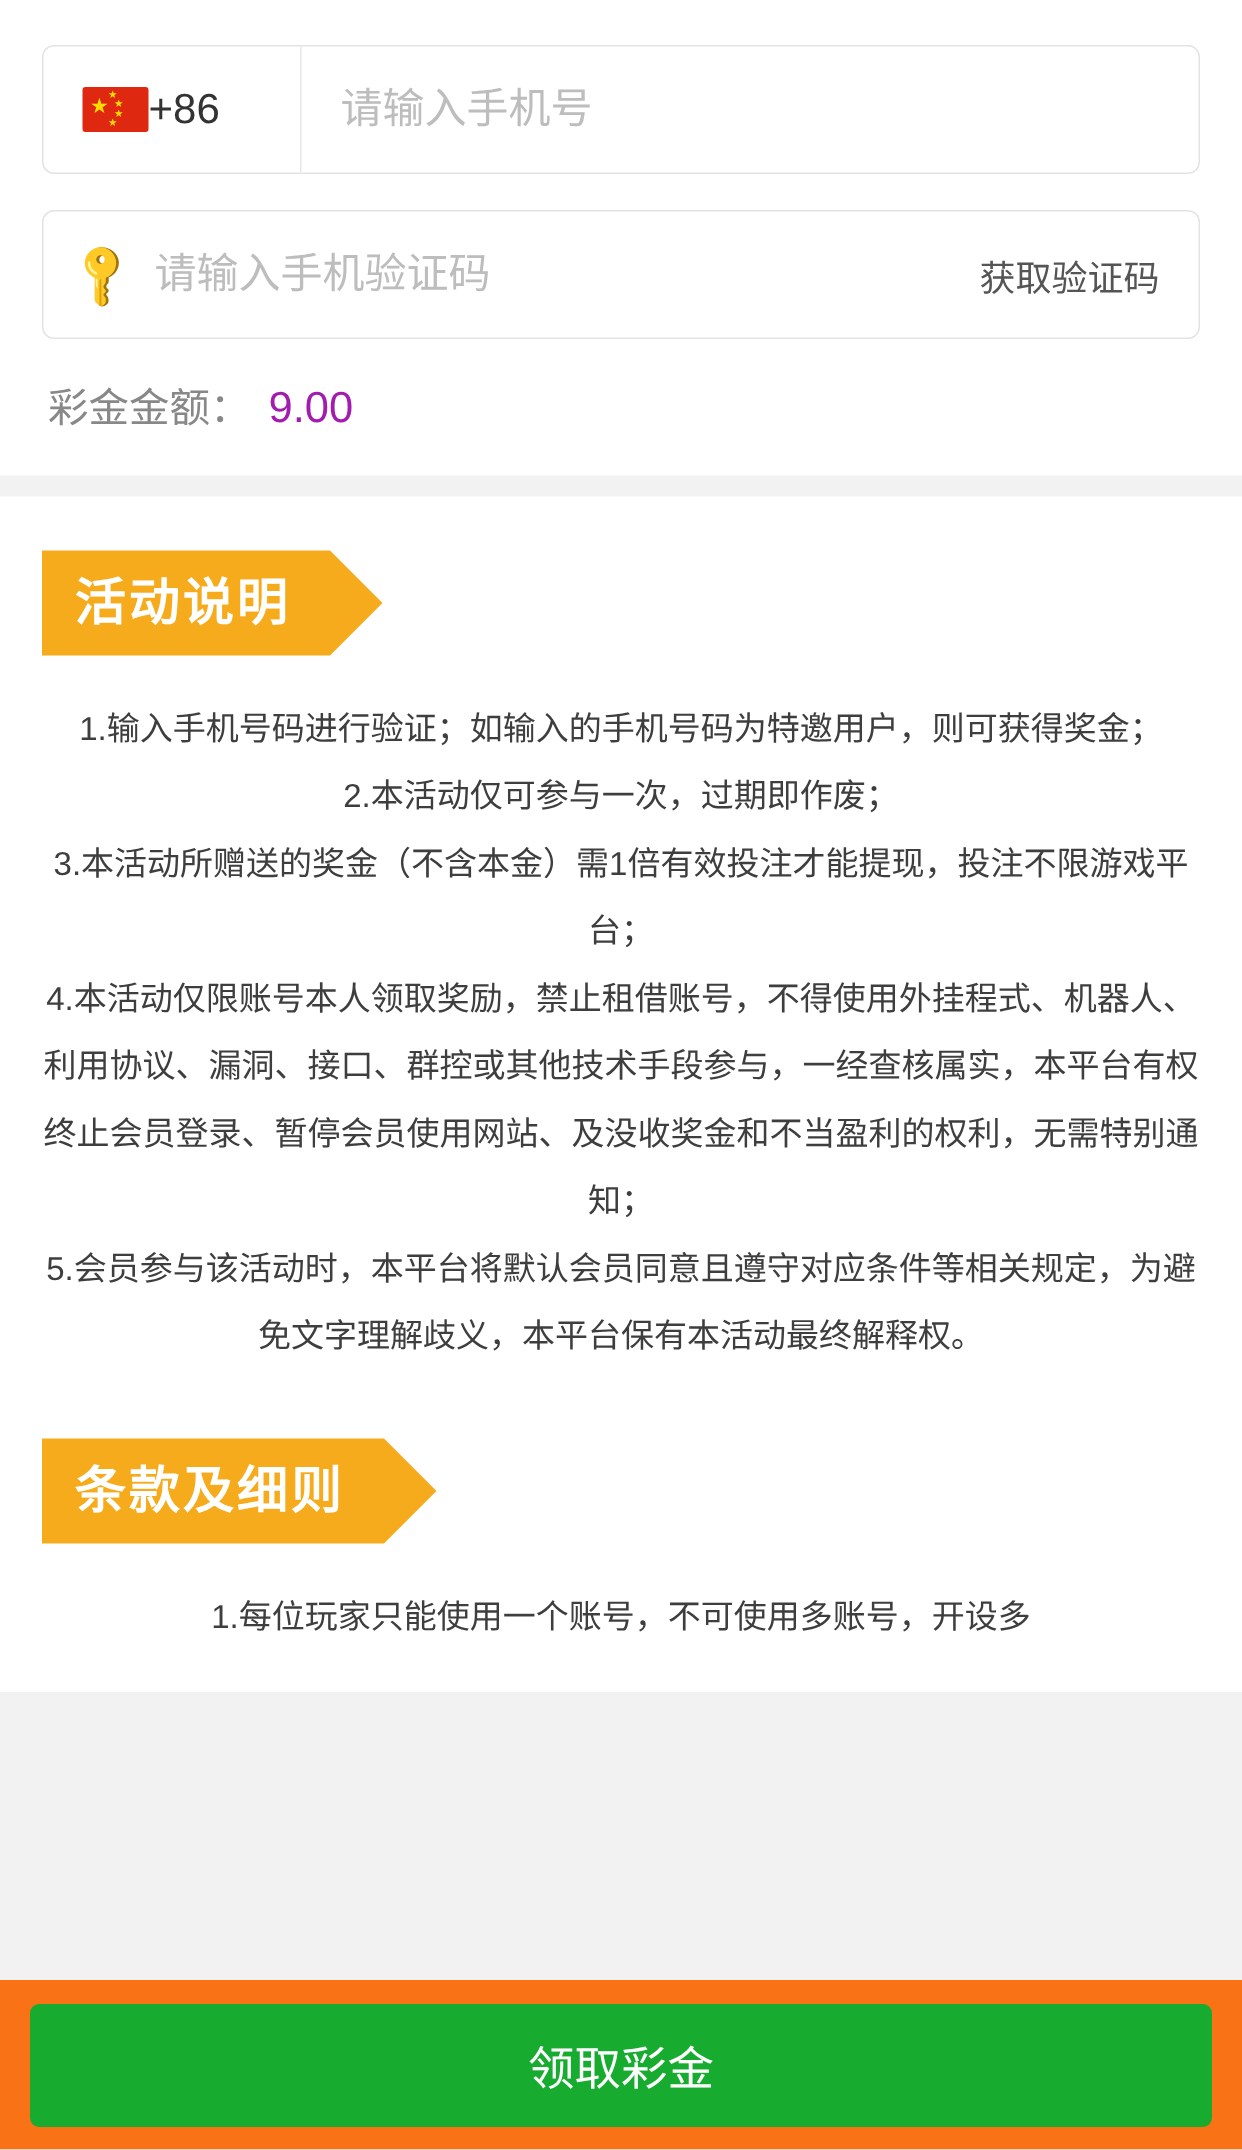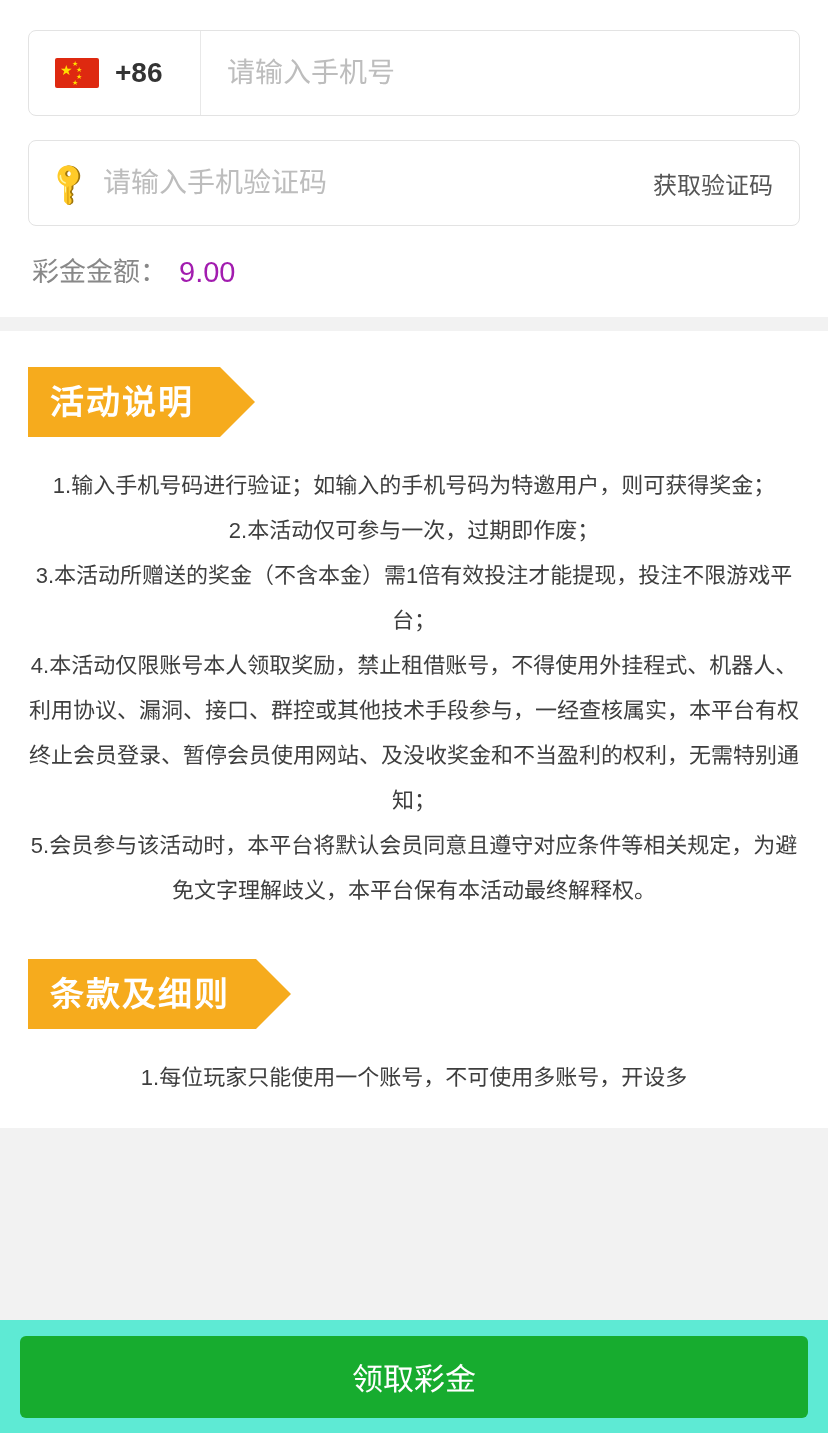--- a/index.html
+++ b/index.html
@@ -120,24 +120,22 @@
     left: 5px; top: 5px;
     color: #ffde00;
     font-size: 14px;
     line-height: 14px;
   }
   .flag .star-s1 { position: absolute; left: 17px; top: 2px; color:#ffde00; font-size: 7px; line-height:7px;}
   .flag .star-s2 { position: absolute; left: 21px; top: 8px; color:#ffde00; font-size: 7px; line-height:7px;}
   .flag .star-s3 { position: absolute; left: 21px; top: 15px; color:#ffde00; font-size: 7px; line-height:7px;}
   .flag .star-s4 { position: absolute; left: 17px; top: 21px; color:#ffde00; font-size: 7px; line-height:7px;}
   .cc-text {
-    margin-left: 16px;
     font-size: 28px;
     color: #333;
-    font-weight: bold;
   }
   .field input {
     flex: 1 1 auto;
     border: 0;
     outline: 0;
     height: 100%;
     font-size: 28px;
     color: #404040;
     padding: 0 26px;
     background: transparent;
@@ -215,21 +213,21 @@
     word-break: break-all;
     text-align: center;
   }
   .section-gap { height: 40px; }
 
   
   .footer {
     position: absolute;
     left: 0; right: 0; bottom: 0;
     height: 113px;
-    background: #5eead4;
+    background: #f97316;
     display: flex;
     align-items: center;
     justify-content: flex-start;
     padding: 0 20px;
   }
   .claim-btn {
     width: 100%;
     height: 82px;
     background: #17ac2f;
     color: #fff;

